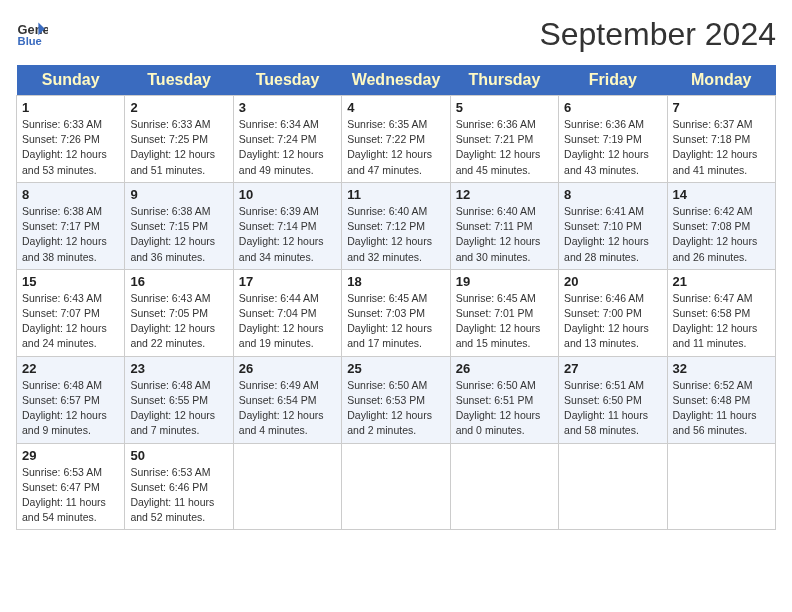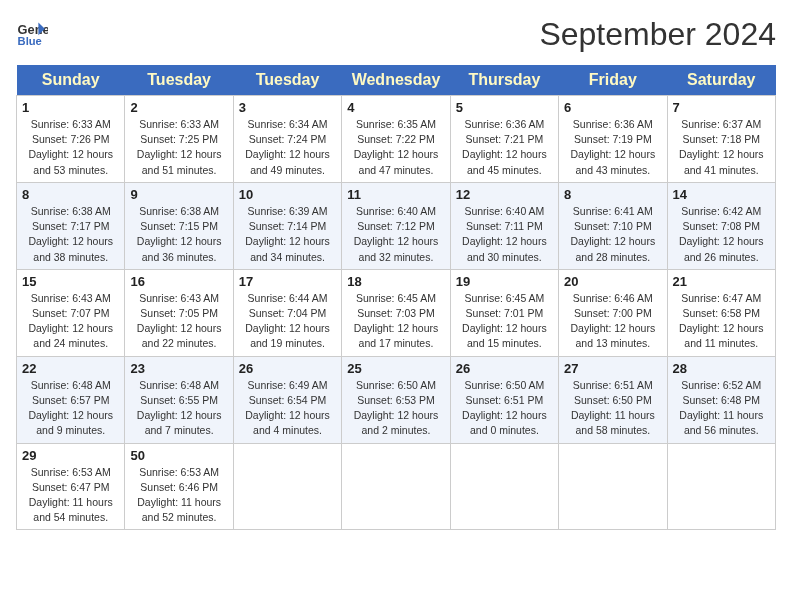--- a/index.html
+++ b/index.html
@@ -68,21 +68,20 @@
       font-size: 13px;
       font-weight: bold;
       color: #222;
       display: block;
       margin-bottom: 2px;
     }
     .day-info {
       color: #333;
       font-size: 10.5px;
       line-height: 1.45;
-      text-align: center;
     }
     td.empty {
       background: #fff !important;
     }
   </style>
 </head>
 <body>
 
 <div class="header">
   <div class="logo">
@@ -99,21 +98,21 @@
 
 <table>
   <thead>
     <tr id="dow-header">
         <th>Sunday</th>
         <th>Tuesday</th>
         <th>Tuesday</th>
         <th>Wednesday</th>
         <th>Thursday</th>
         <th>Friday</th>
-        <th>Saturday</th>
+        <th>Monday</th>
       </tr>
   </thead>
   <tbody id="calendar-body">
       <tr>
         <td>
           <span class="day-num">1</span>
           <div class="day-info">Sunrise: 6:33 AM<br>Sunset: 7:26 PM<br>Daylight: 12 hours and 53 minutes.</div>
         </td>
         <td>
           <span class="day-num">2</span>
@@ -219,21 +218,21 @@
         </td>
         <td>
           <span class="day-num">26</span>
           <div class="day-info">Sunrise: 6:50 AM<br>Sunset: 6:51 PM<br>Daylight: 12 hours and 0 minutes.</div>
         </td>
         <td>
           <span class="day-num">27</span>
           <div class="day-info">Sunrise: 6:51 AM<br>Sunset: 6:50 PM<br>Daylight: 11 hours and 58 minutes.</div>
         </td>
         <td>
-          <span class="day-num">28</span>
+          <span class="day-num">32</span>
           <div class="day-info">Sunrise: 6:52 AM<br>Sunset: 6:48 PM<br>Daylight: 11 hours and 56 minutes.</div>
         </td>
       </tr>
       <tr>
         <td>
           <span class="day-num">29</span>
           <div class="day-info">Sunrise: 6:53 AM<br>Sunset: 6:47 PM<br>Daylight: 11 hours and 54 minutes.</div>
         </td>
         <td>
           <span class="day-num">50</span>

